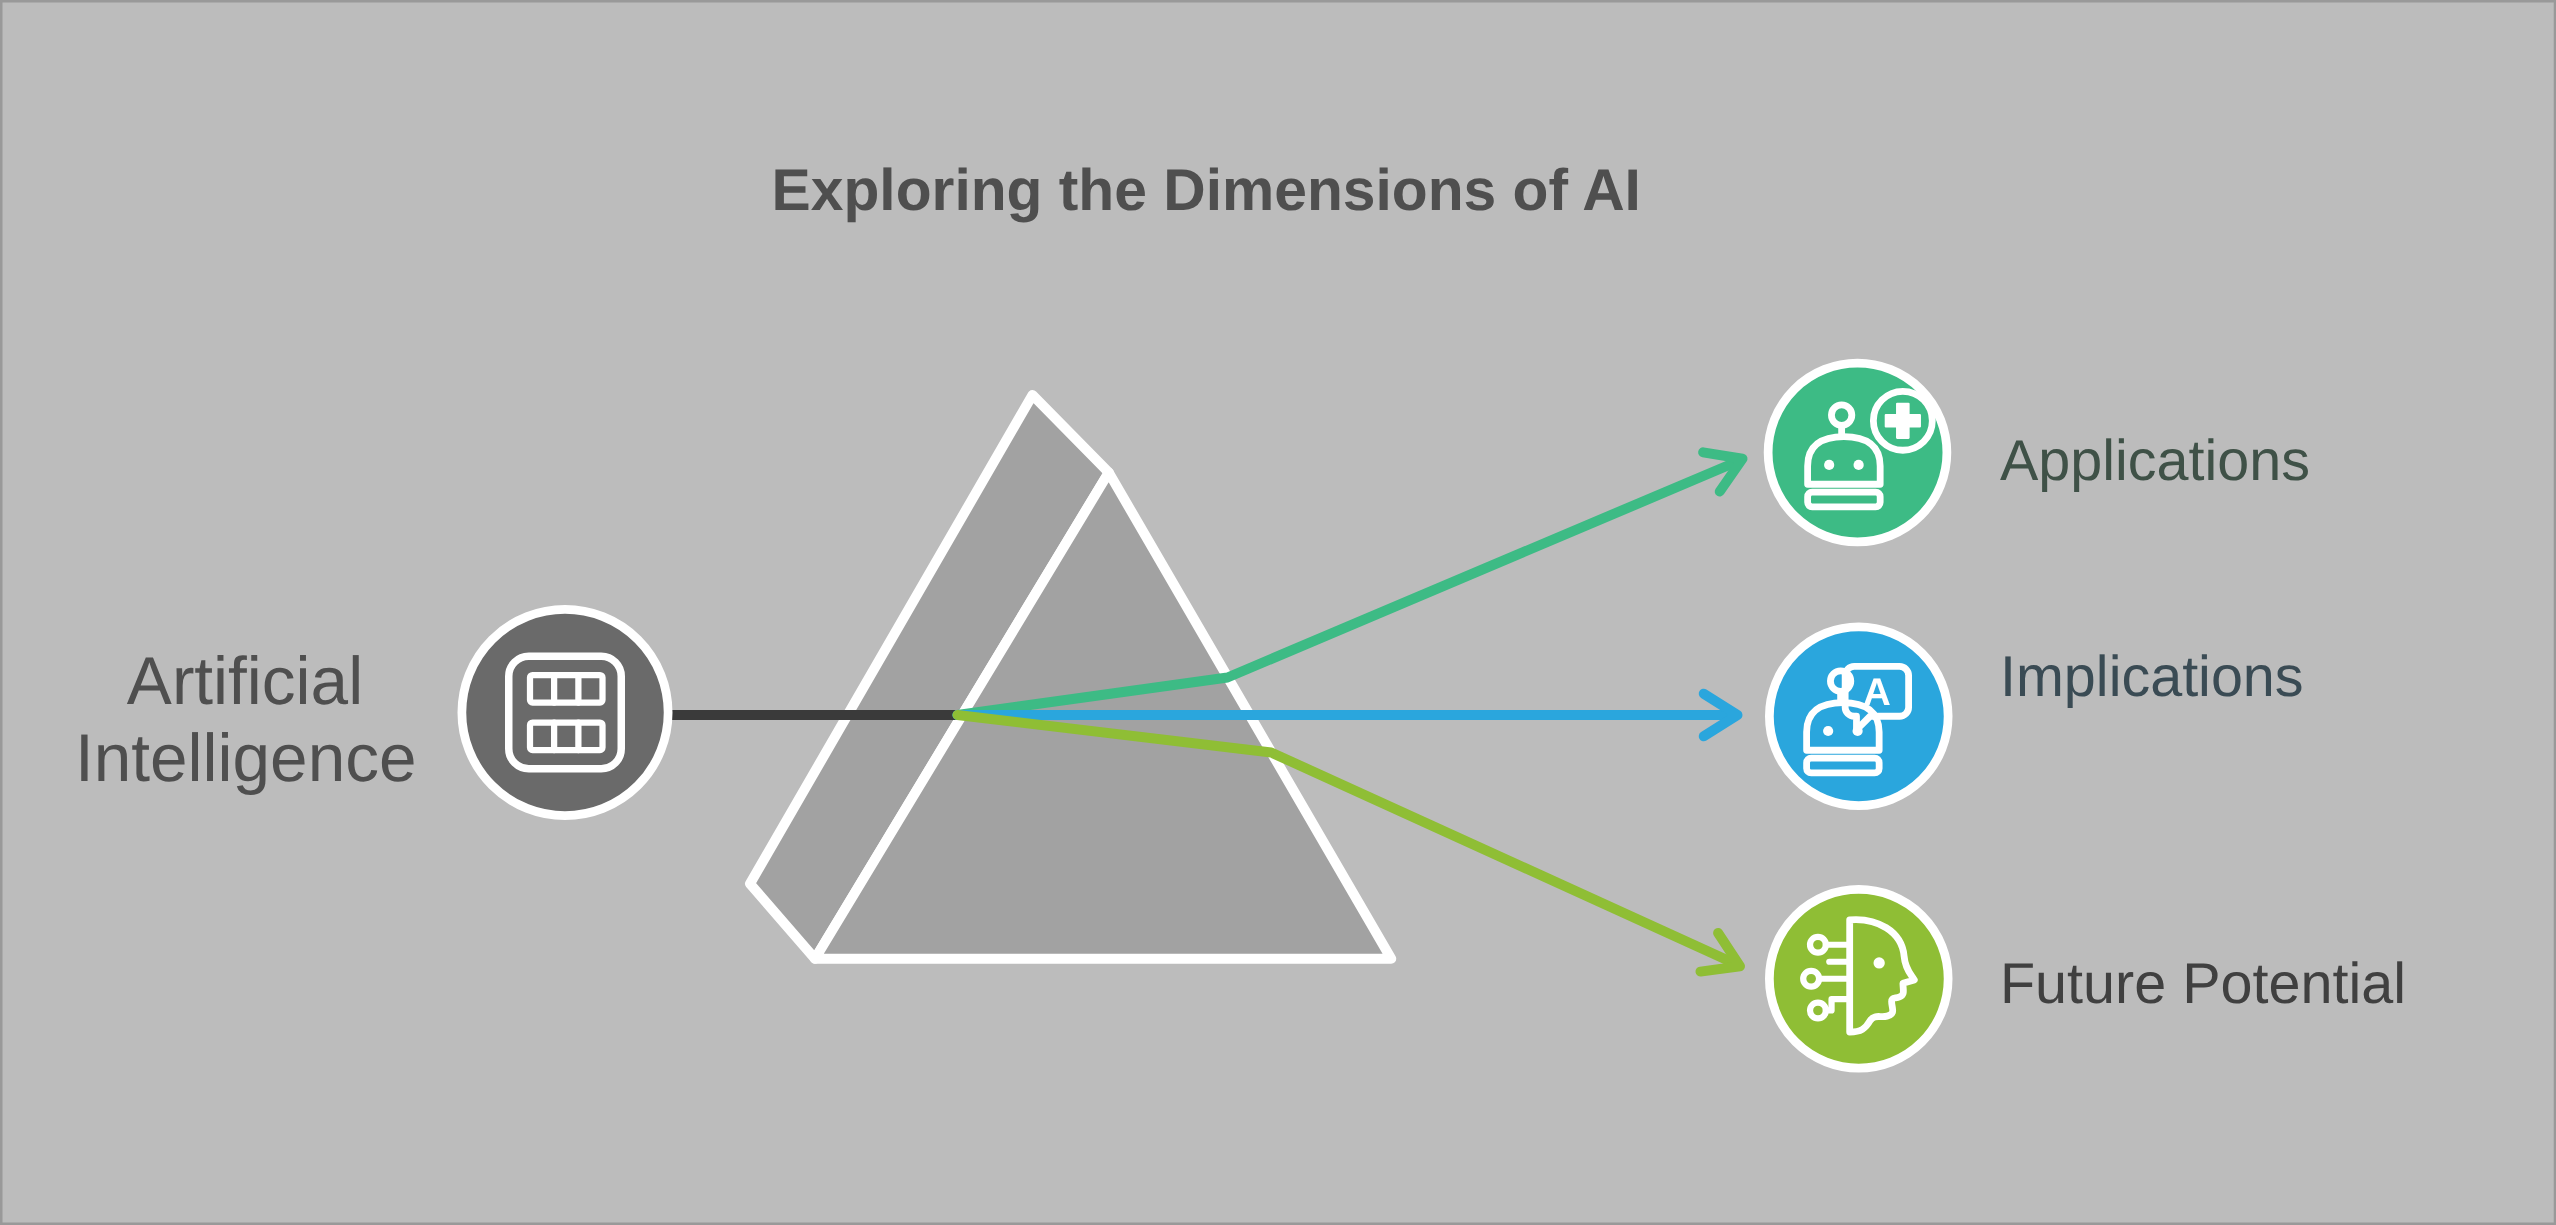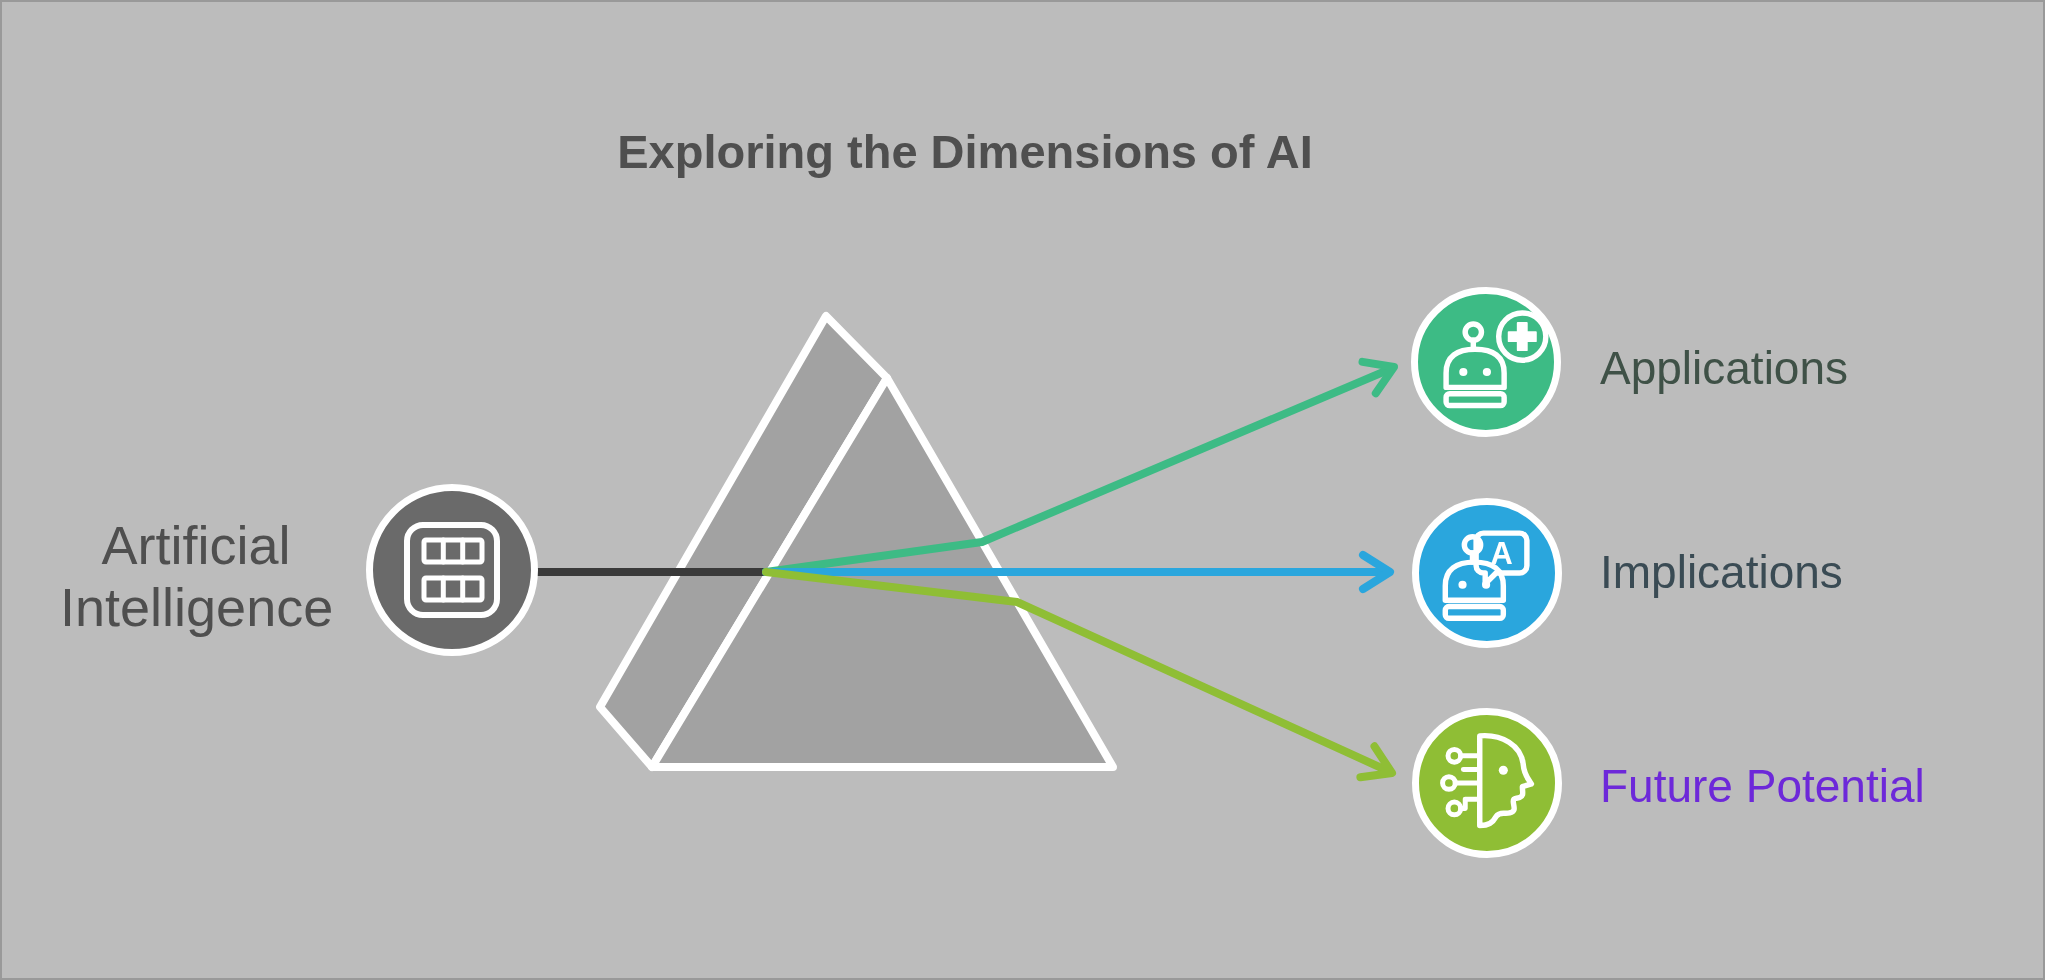--- a/index.html
+++ b/index.html
@@ -31,21 +31,21 @@
     border:7px solid #ffffff;
     display:flex;align-items:center;justify-content:center;
   }
   #input-circle{left:366px;top:484px;width:172px;height:172px;background:#6a6a6a;}
   #out-circle-0{left:1411px;top:287px;width:150px;height:150px;background:#3dbb85;}
   #out-circle-1{left:1412px;top:498px;width:150px;height:150px;background:#2aa6dd;}
   #out-circle-2{left:1412px;top:708px;width:150px;height:150px;background:#8fbe35;}
   .node-circle svg{display:block;width:100%;height:100%;}
   .out-label{
     left:1600px;
-    display:flex;flex-direction:column;justify-content:center;
+    display:flex;flex-direction:column;justify-content:flex-start;
     font-size:46px;line-height:62px;
     white-space:nowrap;
   }
   #out-label-0{top:337px;height:62px;color:#3f5147;}
   #out-label-1{top:510px;height:124px;color:#3a4b54;}
   #out-label-2{top:755px;height:62px;color:#4e5340;}
   .icon-stroke{fill:none;stroke:#ffffff;stroke-linecap:round;stroke-linejoin:round;}
 </style>
 </head>
 <body>
@@ -147,17 +147,17 @@
         <circle class="icon-stroke" cx="-36" cy="-30" r="7"></circle>
         <path class="icon-stroke" d="M -29 -30 L -9 -30"></path>
         <path class="icon-stroke" d="M -26 -15 L -9 -15"></path>
         <circle class="icon-stroke" cx="-42" cy="0" r="7"></circle>
         <path class="icon-stroke" d="M -35 0 L -9 0"></path>
         <circle class="icon-stroke" cx="-36" cy="28" r="7"></circle>
         <path class="icon-stroke" d="M -29 28 L -24 28 L -24 18 L -9 18"></path>
       </g>
     </svg>
   </div>
-  <div id="out-label-2" class="abs out-label" style="color: #6d28d9;">
+  <div id="out-label-2" class="abs out-label" style="color: #404040;">
     <div>Future Potential</div>
   </div>
 
 </div>
 
 </body></html>

